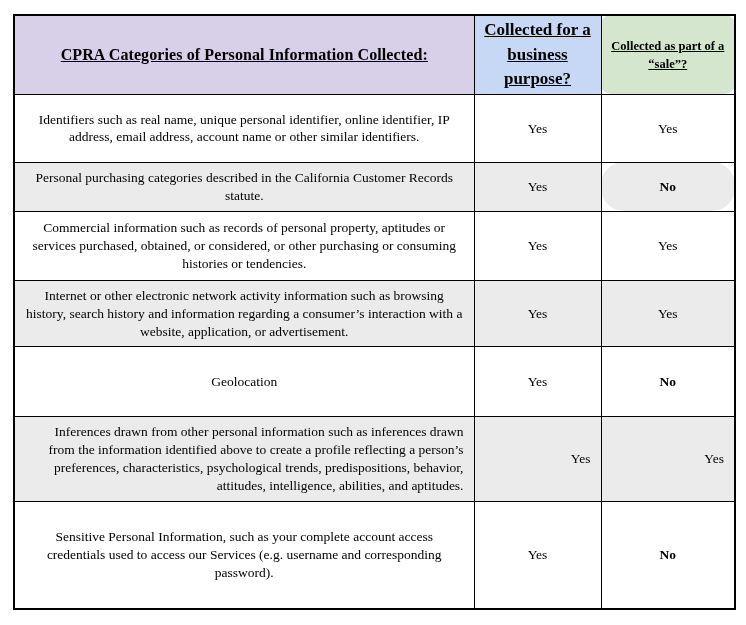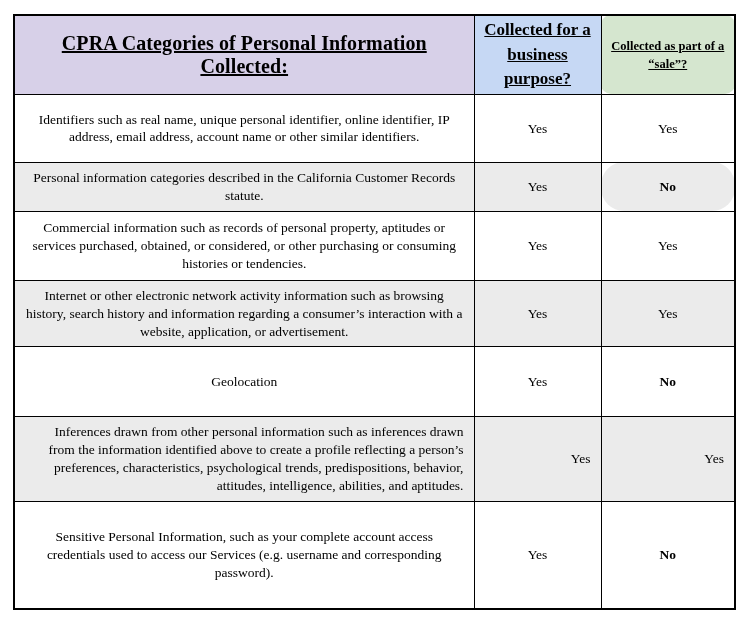--- a/index.html
+++ b/index.html
@@ -38,21 +38,21 @@
   }
 
   thead th {
     height: 67px;
     font-weight: bold;
     text-decoration: underline;
     padding: 2px 8px;
   }
   th.h-cat {
     background: #d7d0e8;
-    font-size: 20px;
+    font-size: 16px;
     letter-spacing: 0.1px;
   }
   th.h-bp {
     background: #c6d8f4;
     font-size: 17px;
     line-height: 1.45;
   }
   th.h-sale {
     background: #d5e6cf;
     font-size: 12.5px;
@@ -98,21 +98,21 @@
         <th class="h-sale">Collected as part of a “sale”?</th>
       </tr>
     </thead>
     <tbody>
       <tr>
         <td>Identifiers such as real name, unique personal identifier, online identifier, IP address, email address, account name or other similar identifiers.</td>
         <td class="ans-yes">Yes</td>
         <td class="ans-yes">Yes</td>
       </tr>
       <tr>
-        <td>Personal information categories described in the California Customer Records statute.</td>
+        <td>Personal purchasing categories described in the California Customer Records statute.</td>
         <td class="ans-yes">Yes</td>
         <td class="ans-no">No</td>
       </tr>
       <tr>
         <td>Commercial information such as records of personal property, aptitudes or services purchased, obtained, or considered, or other purchasing or consuming histories or tendencies.</td>
         <td class="ans-yes">Yes</td>
         <td class="ans-yes">Yes</td>
       </tr>
       <tr>
         <td>Internet or other electronic network activity information such as browsing history, search history and information regarding a consumer’s interaction with a website, application, or advertisement.</td>

